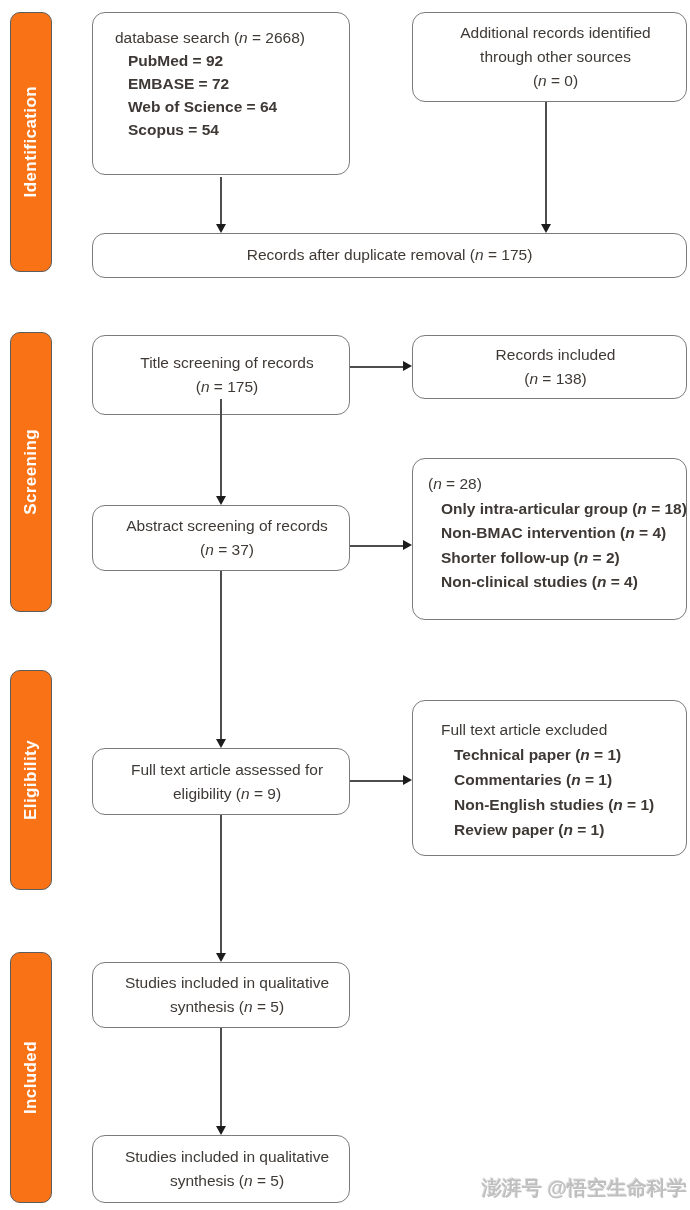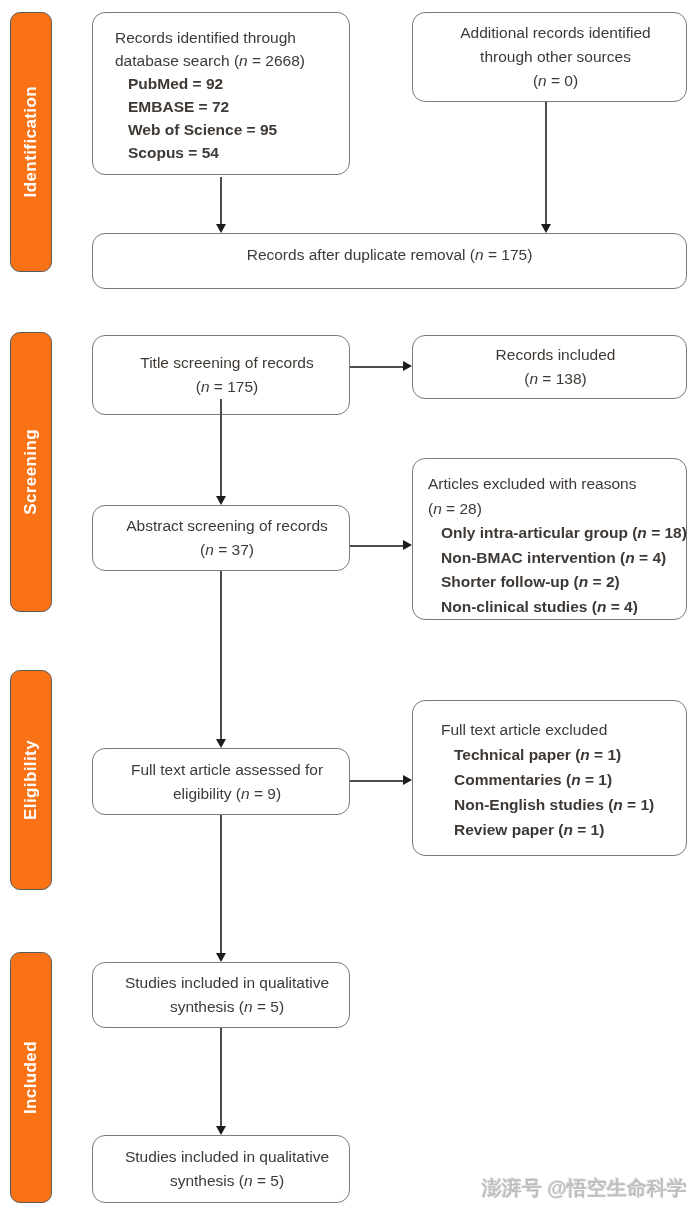--- a/index.html
+++ b/index.html
@@ -53,55 +53,53 @@
     <span class="stage-label">Screening</span>
   </div>
   <div class="stage" style="top:670px;height:220px">
     <span class="stage-label">Eligibility</span>
   </div>
   <div class="stage" style="top:952px;height:251px">
     <span class="stage-label">Included</span>
   </div>
 
   <div class="box box-db" style="left:92px;top:12px;width:258px;height:163px">
-    <div class="ln">Records identified through</div>
     <div class="ln">database search (<i>n</i> = 2668)</div>
     <div class="ln indent">PubMed = 92</div>
     <div class="ln indent">EMBASE = 72</div>
-    <div class="ln indent">Web of Science = 95</div>
+    <div class="ln indent">Web of Science = 64</div>
     <div class="ln indent">Scopus = 54</div>
   </div>
 
   <div class="box center" style="left:412px;top:12px;width:275px;height:90px">
     <div class="ln">Additional records identified</div>
     <div class="ln">through other sources</div>
     <div class="ln">(<i>n</i> = 0)</div>
   </div>
 
-  <div class="box box-dup" style="left:92px;top:233px;width:595px;height:56px">
+  <div class="box box-dup" style="left:92px;top:233px;width:595px;height:45px">
     <div class="ln">Records after duplicate removal (<i>n</i> = 175)</div>
   </div>
 
   <div class="box center" style="left:92px;top:335px;width:258px;height:80px">
     <div class="ln">Title screening of records</div>
     <div class="ln">(<i>n</i> = 175)</div>
   </div>
 
   <div class="box center" style="left:412px;top:335px;width:275px;height:64px">
     <div class="ln">Records included</div>
     <div class="ln">(<i>n</i> = 138)</div>
   </div>
 
   <div class="box center" style="left:92px;top:505px;width:258px;height:66px">
     <div class="ln">Abstract screening of records</div>
     <div class="ln">(<i>n</i> = 37)</div>
   </div>
 
   <div class="box box-reasons" style="left:412px;top:458px;width:275px;height:162px">
-    <div class="ln">Articles excluded with reasons</div>
     <div class="ln">(<i>n</i> = 28)</div>
     <div class="ln indent">Only intra-articular group (<i>n</i> = 18)</div>
     <div class="ln indent">Non-BMAC intervention (<i>n</i> = 4)</div>
     <div class="ln indent">Shorter follow-up (<i>n</i> = 2)</div>
     <div class="ln indent">Non-clinical studies (<i>n</i> = 4)</div>
   </div>
 
   <div class="box center" style="left:92px;top:748px;width:258px;height:67px">
     <div class="ln">Full text article assessed for</div>
     <div class="ln">eligibility (<i>n</i> = 9)</div>

